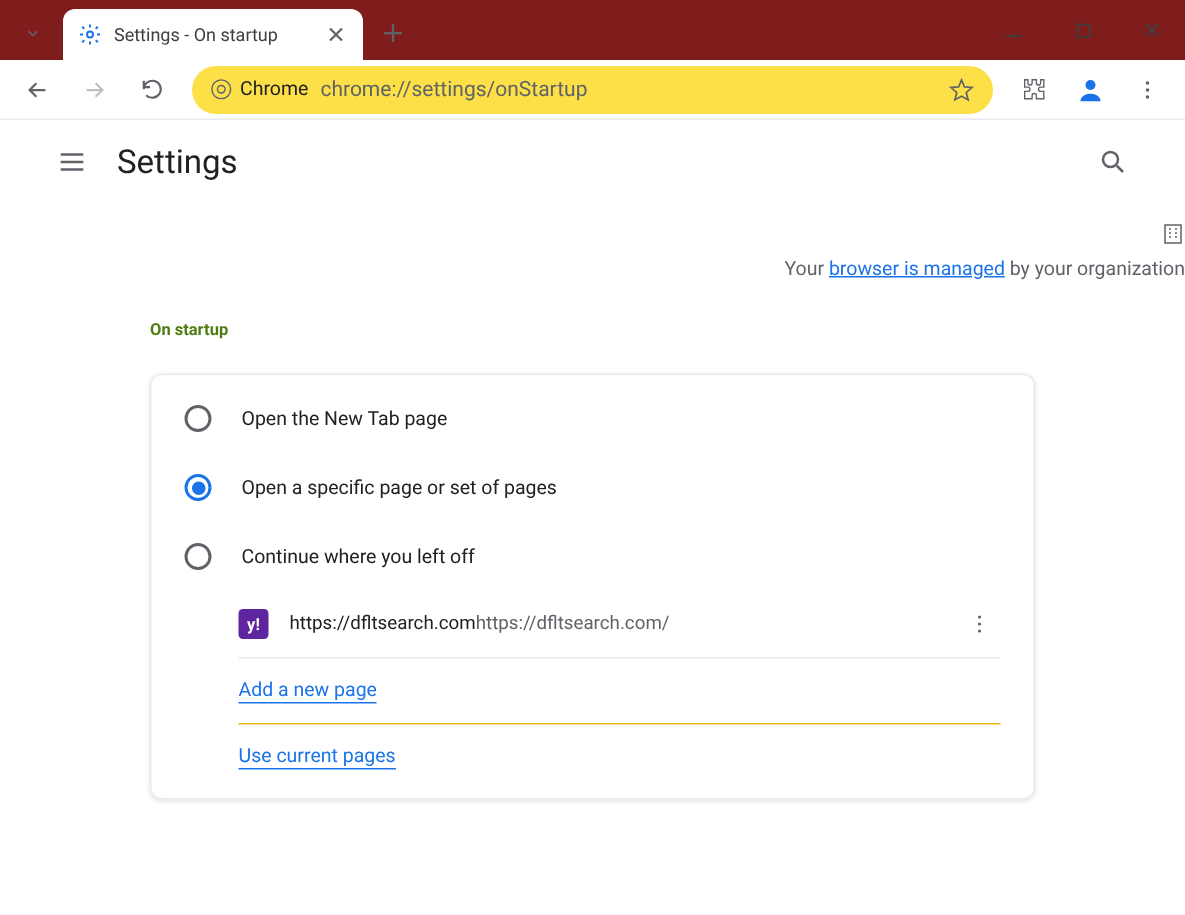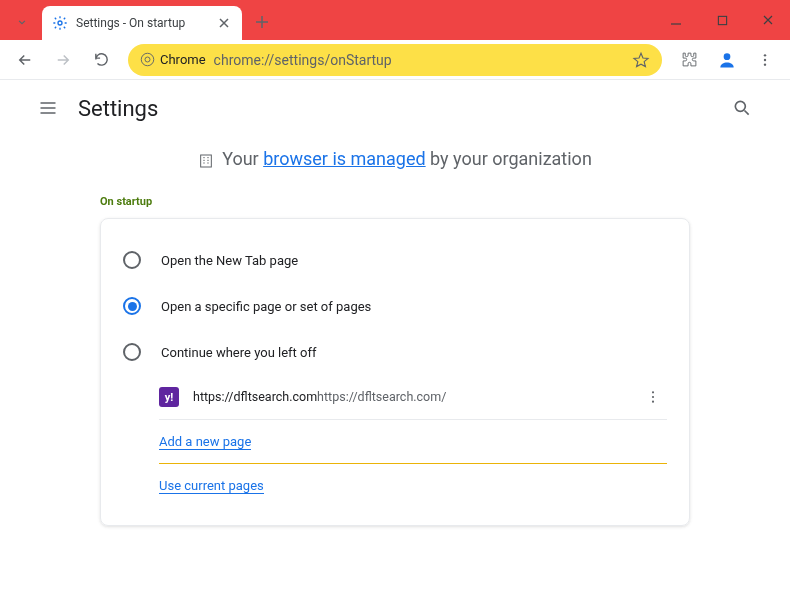--- a/index.html
+++ b/index.html
@@ -7,21 +7,21 @@
   font-family: 'Segoe UI', Roboto, Arial, sans-serif;
   background: #fff;
   width: 790px;
   height: 610px;
   overflow: hidden;
   font-size: 13px;
   color: #202124;
 }
 .title-bar {
   height: 40px;
-  background: #ef4444;
+  background: #7f1d1d;
   display: flex;
   align-items: flex-end;
   padding: 0 8px;
   position: relative;
 }
 .tab-list-btn {
   width: 28px; height: 28px;
   display: flex; align-items: center; justify-content: center;
   margin-bottom: 4px;
   border-radius: 6px;
@@ -97,35 +97,37 @@
   padding: 0 36px;
   gap: 18px;
 }
 .hamburger { width:24px;height:24px; display:flex;align-items:center;justify-content:center; cursor:pointer; color:#5f6368;}
 .settings-title { font-size: 22px; color:#202124; }
 .search-btn { margin-left:auto; width:24px;height:24px; display:flex;align-items:center;justify-content:center; cursor:pointer; color:#5f6368;}
 .managed-banner {
   display:flex; align-items:flex-end; justify-content:center;
   gap:8px;
   padding: 12px 0 8px 0;
-  font-size: 18px;
+  font-size: 13px;
   color:#5f6368;
+  flex-direction:column;
 }
 .managed-banner a { color:#1a73e8; text-decoration: underline; }
 .content { padding: 0 100px; }
 .section-label {
   font-size: 11px; color:#4d7c0f;
   padding: 18px 0 10px 0;
   font-weight: bold;
 }
 .card {
   border: 1px solid #e8eaed;
   border-radius: 8px;
   box-shadow: 0 1px 2px rgba(60,64,67,.08), 0 1px 3px 1px rgba(60,64,67,.06);
-  padding: 18px 0;
+  padding: 6px 0;
+  margin-top: 13px;
 }
 .radio-row {
   display:flex; align-items:center;
   padding: 14px 22px;
   gap: 20px;
   cursor:pointer;
 }
 .radio {
   width: 18px; height: 18px;
   border: 2px solid #5f6368;

